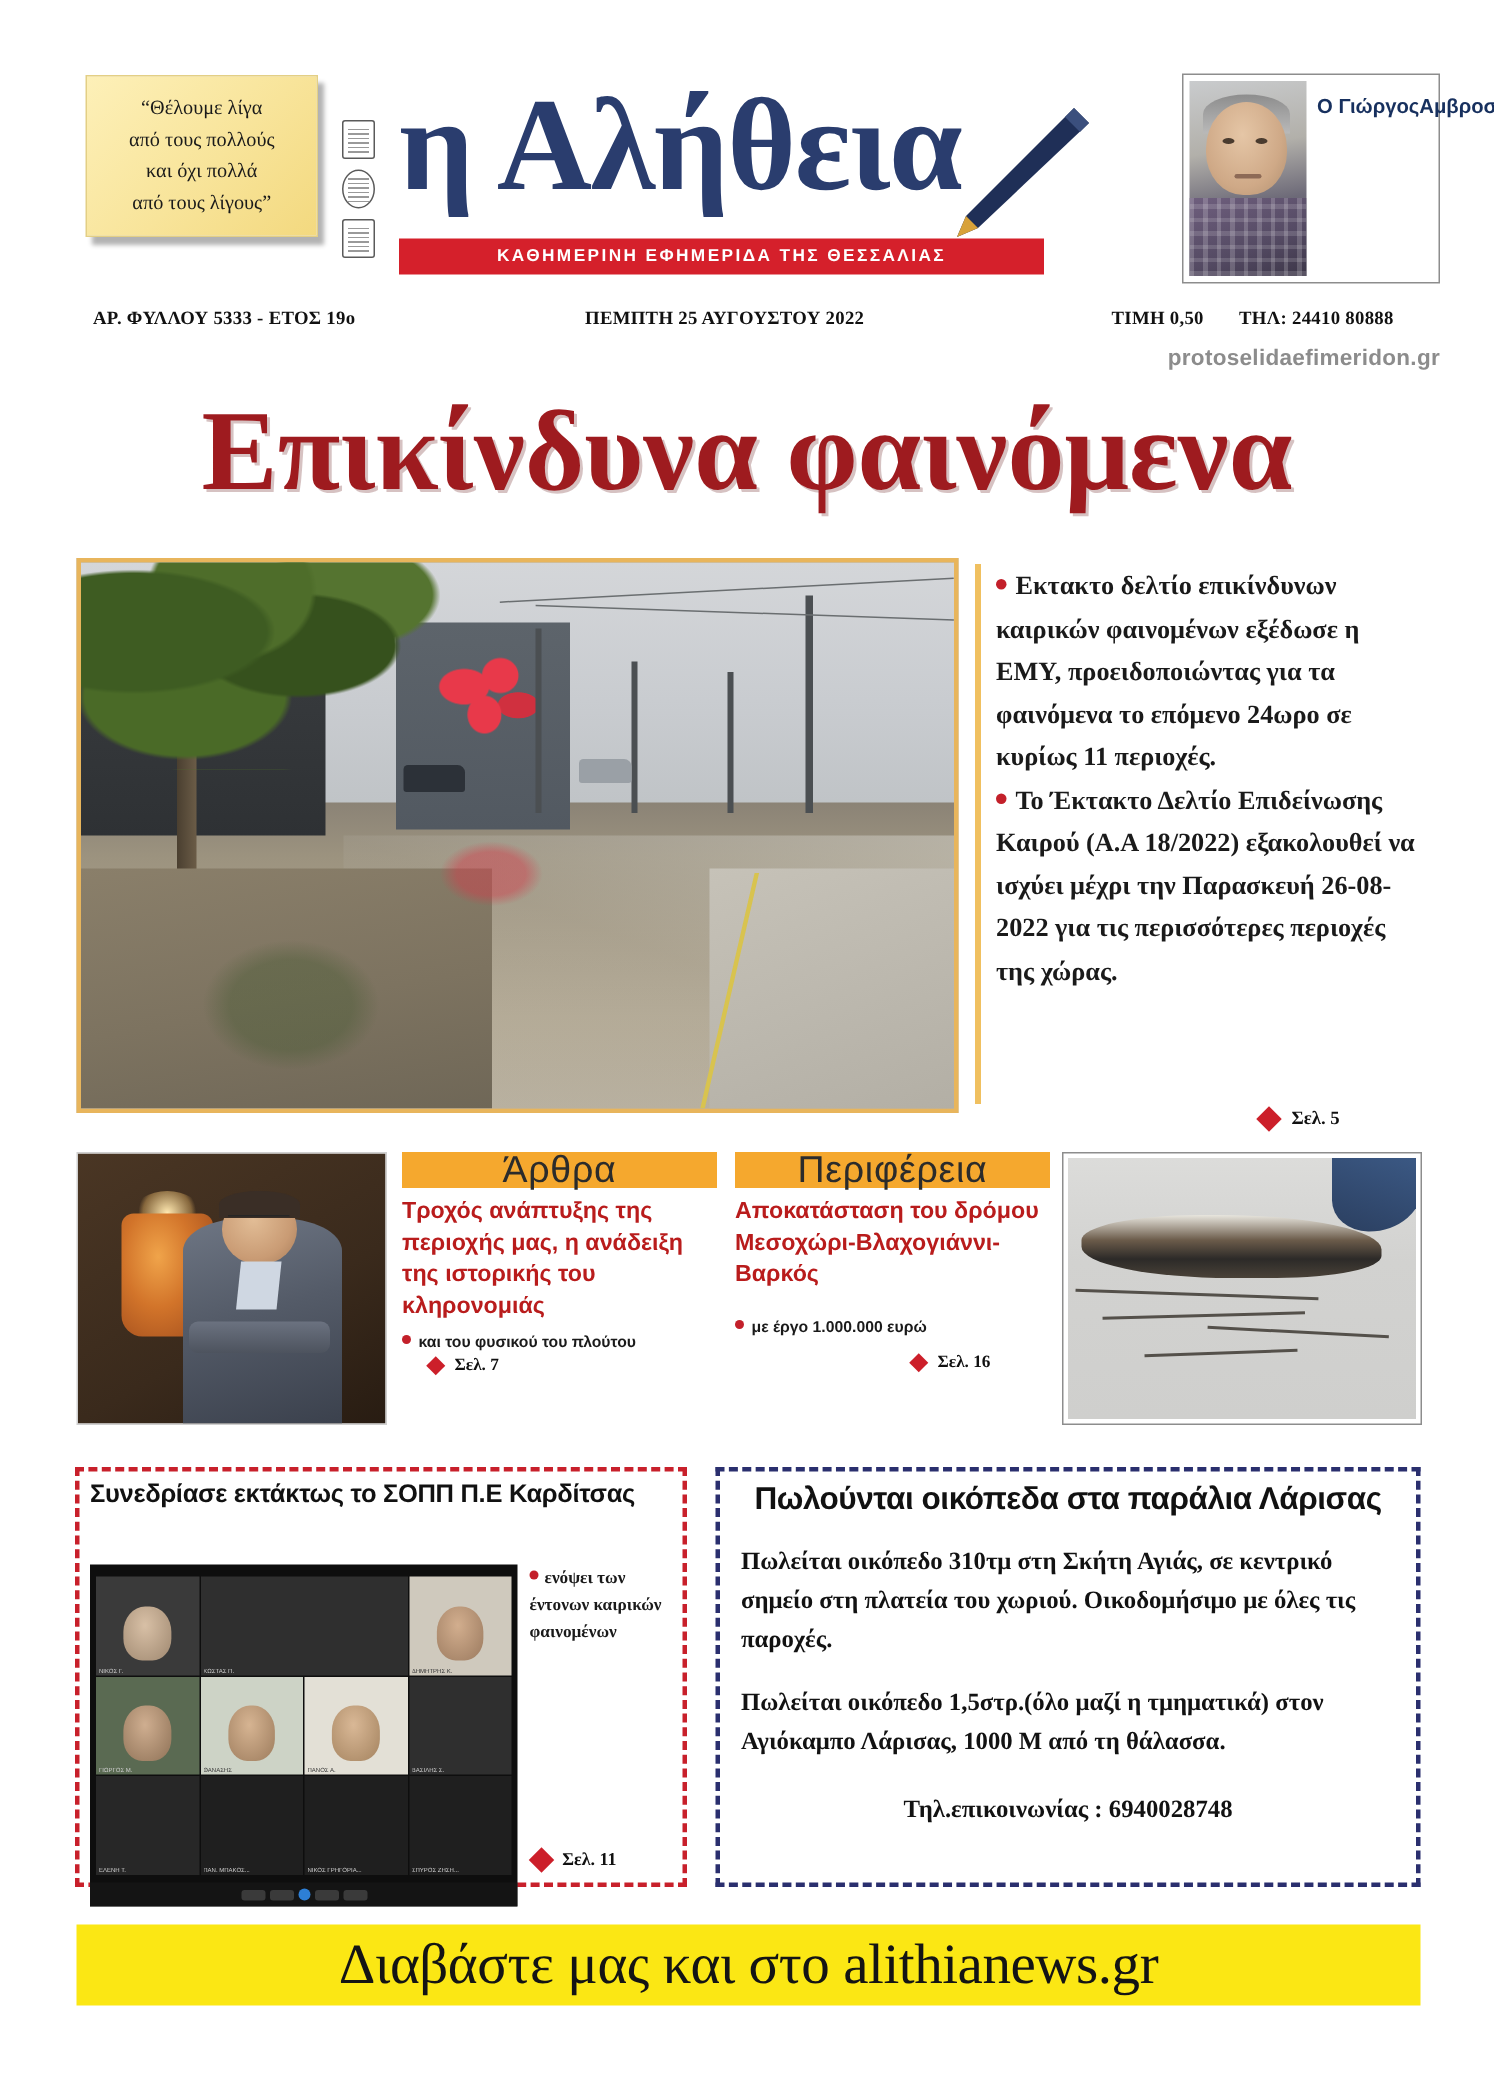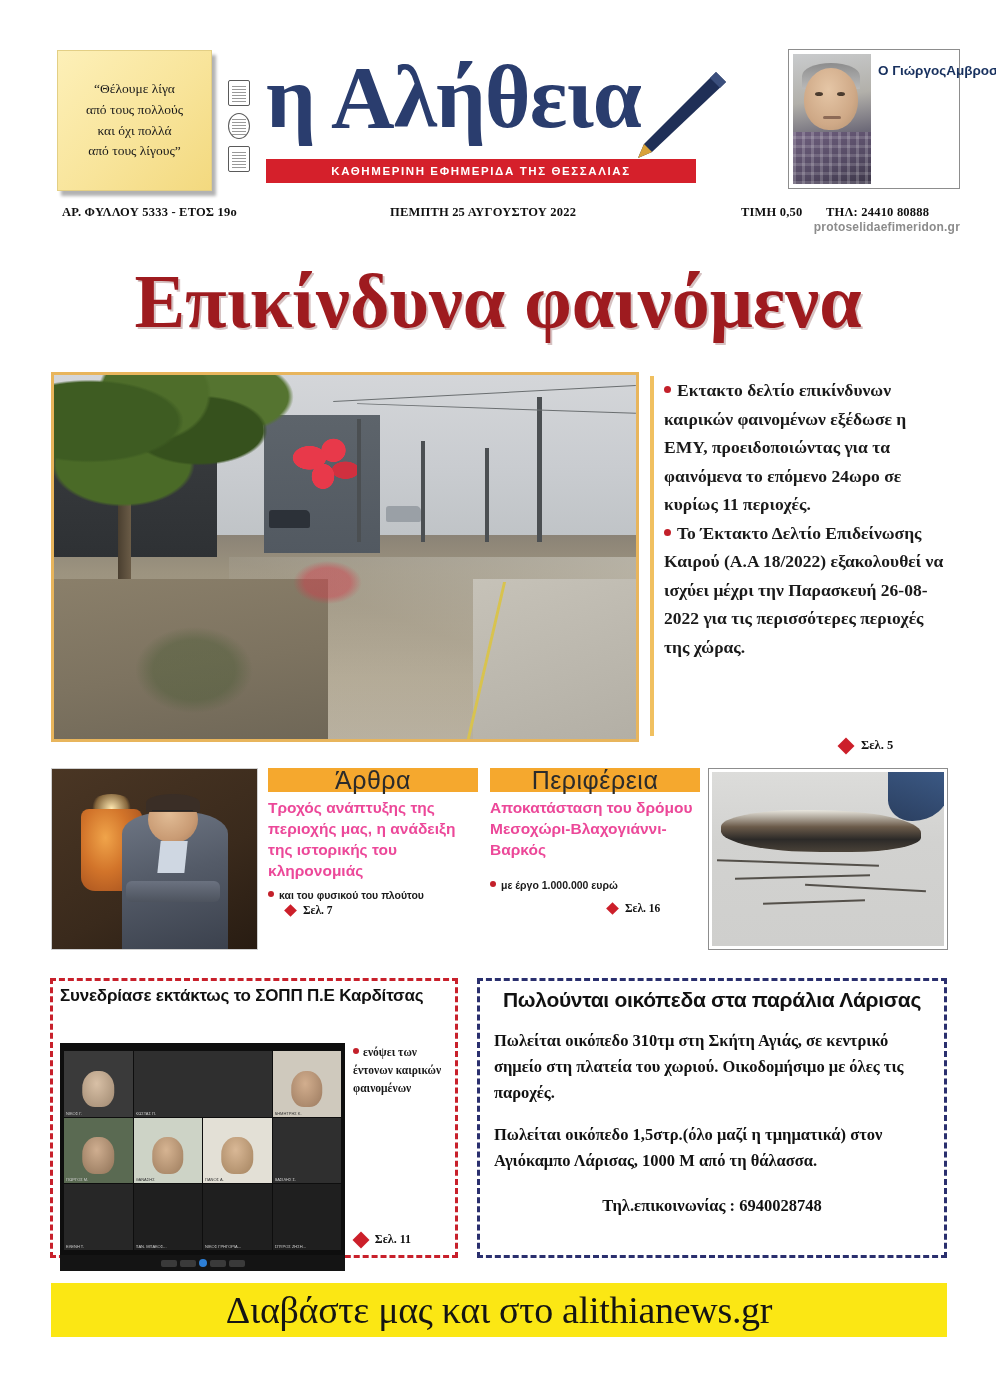--- a/index.html
+++ b/index.html
@@ -14,21 +14,21 @@
     width: 996px; height: 1386px;
     background: #fff;
   }
 
   
   .masthead {
     position: absolute; left: 0; top: 0; width: 996px; height: 200px;
   }
   .motto-box {
     position: absolute; left: 57px; top: 50px;
-    width: 155px; height: 141px;
+    width: 155px; height: 108px;
     background: linear-gradient(135deg,#fdf0b8 0%, #f8e49a 55%, #f3d97f 100%);
     box-shadow: 4px 5px 3px rgba(0,0,0,0.30);
     border: 1px solid #e3cf85;
     display: flex; flex-direction: column; align-items: center; justify-content: center;
     padding: 6px 4px;
   }
   .motto-line {
     font-family: "Liberation Serif", serif;
     font-size: 13.5px; color: #1a1a1a; line-height: 1.55;
     text-align: center; white-space: nowrap;
@@ -129,23 +129,23 @@
     position: absolute; top: 0;
     font-family: "Liberation Serif", serif;
     font-size: 12.5px; font-weight: 700; color: #111;
     letter-spacing: .2px; white-space: nowrap;
   }
   .ib-issue { left: 62px; }
   .ib-date  { left: 390px; }
   .ib-price { left: 741px; }
   .ib-tel   { left: 826px; }
   .watermark {
-    position: absolute; right: 36px; top: 220px;
+    position: absolute; right: 36px; top: 230px;
     font-family: "Liberation Sans", sans-serif;
-    font-size: 12px; font-weight: 700; color: #8c8c8c; letter-spacing: .2px;
+    font-size: 15px; font-weight: 700; color: #8c8c8c; letter-spacing: .2px;
   }
 
   
   .headline {
     position: absolute; left: 0; top: 258px; width: 996px; height: 88px;
     text-align: center;
     font-family: "Liberation Serif", serif;
     font-size: 76px; font-weight: 700; color: #9e1b1f;
     letter-spacing: 0px; line-height: 86px;
     text-shadow: 2px 2px 0 rgba(90,10,12,0.25);
@@ -265,21 +265,21 @@
   .sec-perif  { left: 490px; width: 210px; }
   .sec-banner {
     height: 24px; background: #f5a82e;
     display:flex; align-items:center; justify-content:center;
     font-family: "Liberation Sans", sans-serif;
     font-size: 25px; font-weight: 400; color:#2b2b2b; letter-spacing: .5px;
   }
   .sec-head {
     margin-top: 5px;
     font-family: "Liberation Sans", sans-serif;
-    font-size: 15.5px; font-weight: 700; color:#ec4899; line-height: 21px;
+    font-size: 15.5px; font-weight: 700; color:#b91c1c; line-height: 21px;
   }
   .sec-sub {
     margin-top: 7px;
     font-family: "Liberation Sans", sans-serif;
     font-size: 10.5px; font-weight: 700; color:#1a1a1a; line-height: 15px;
   }
   .sec-sub .bul { display:inline-block; width:6px;height:6px;background:#c3202a;border-radius:50%;
     margin-right:5px; vertical-align:2px; }
   .sec-pageref {
     display:flex; align-items:center; gap:8px;

